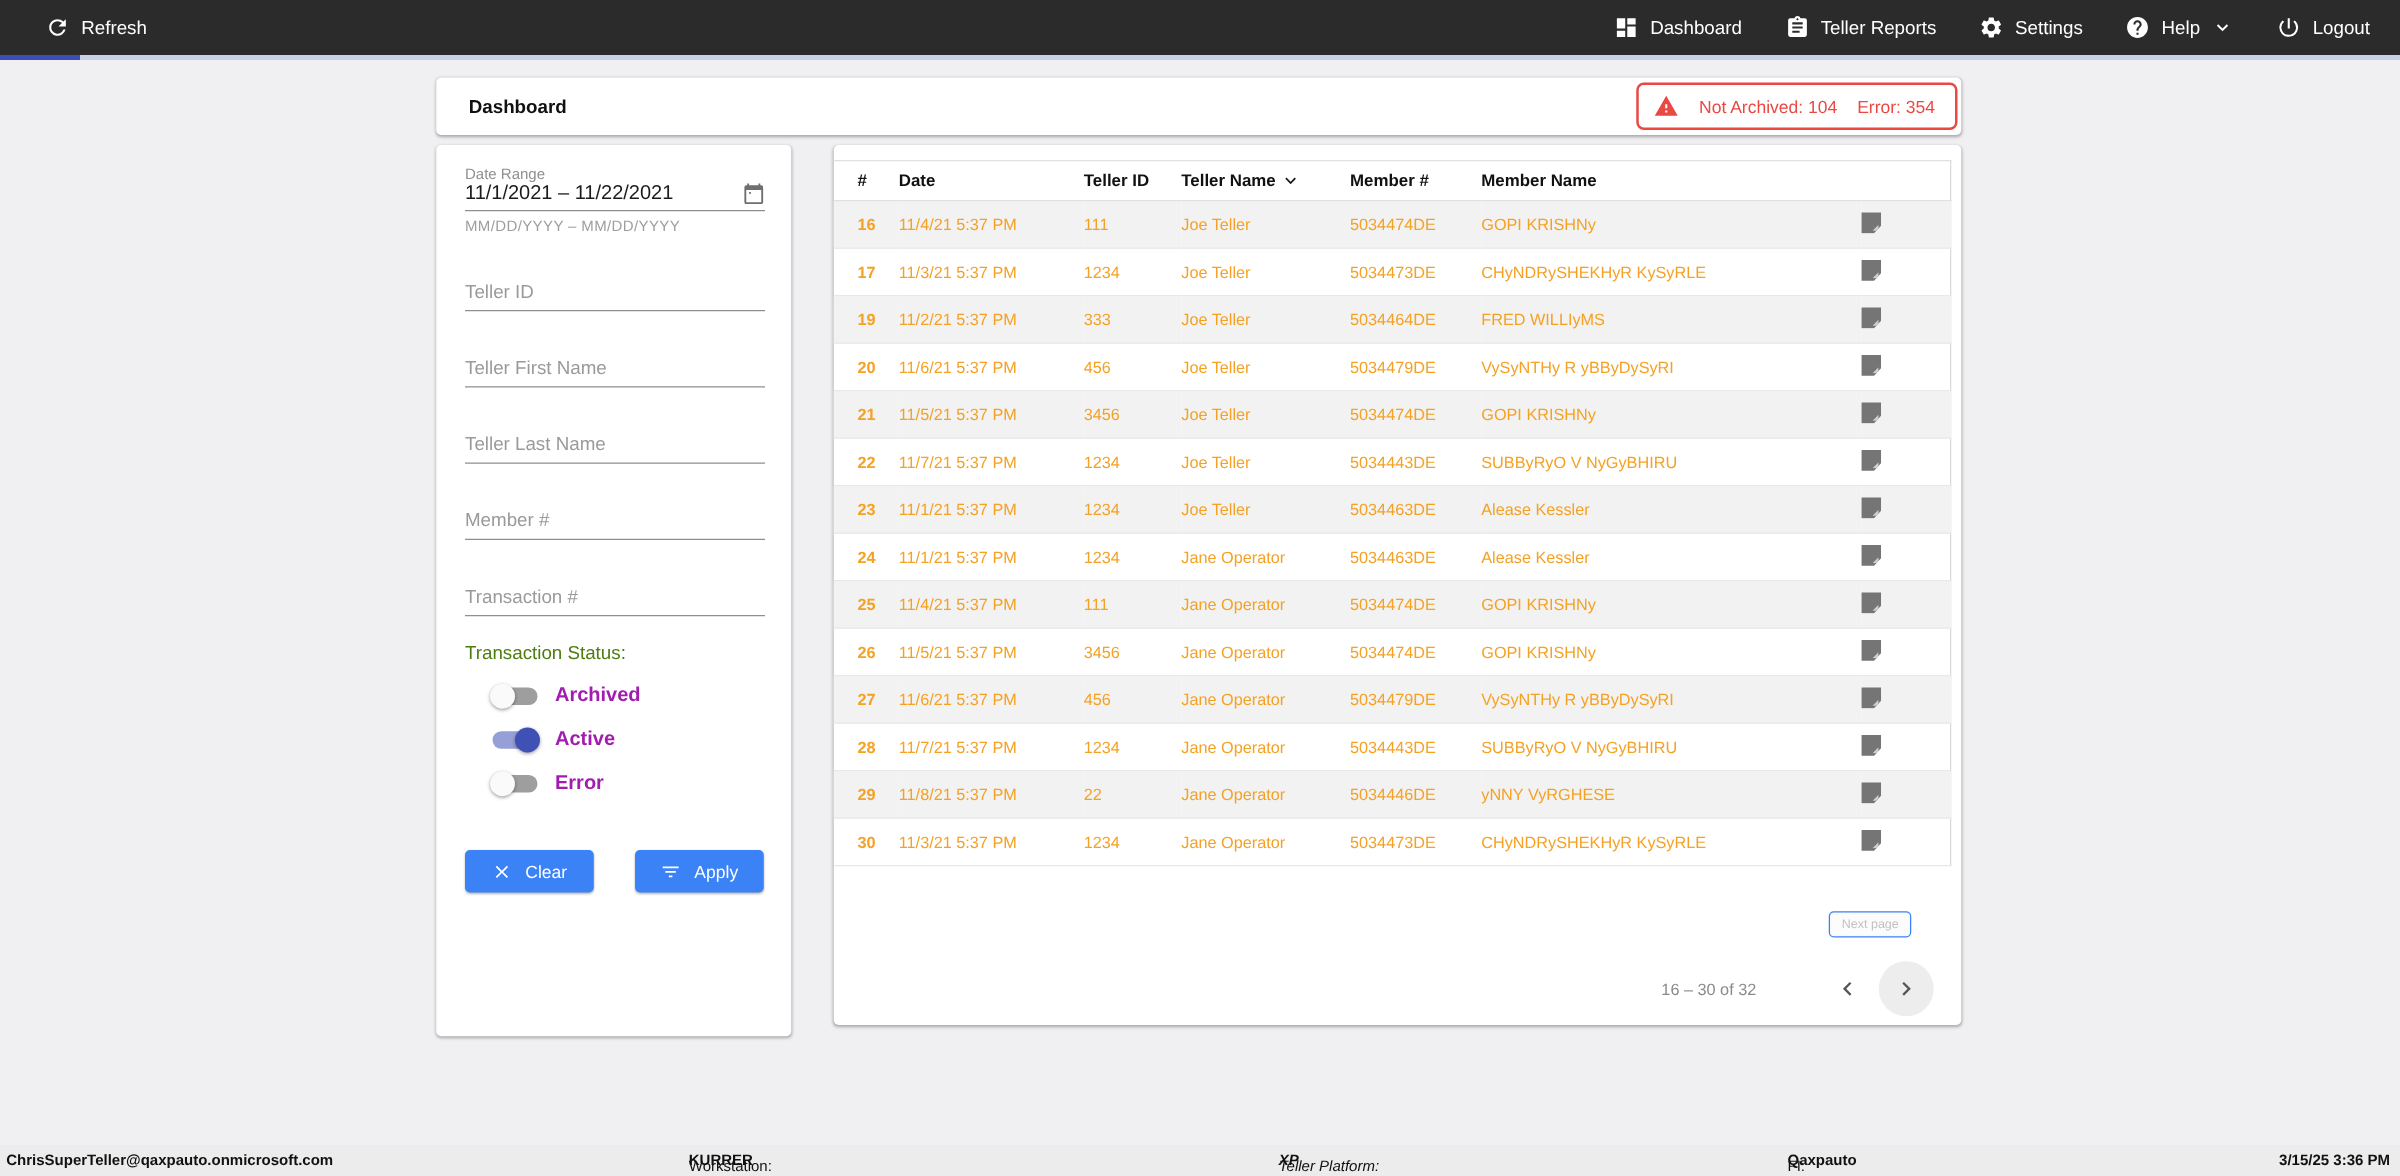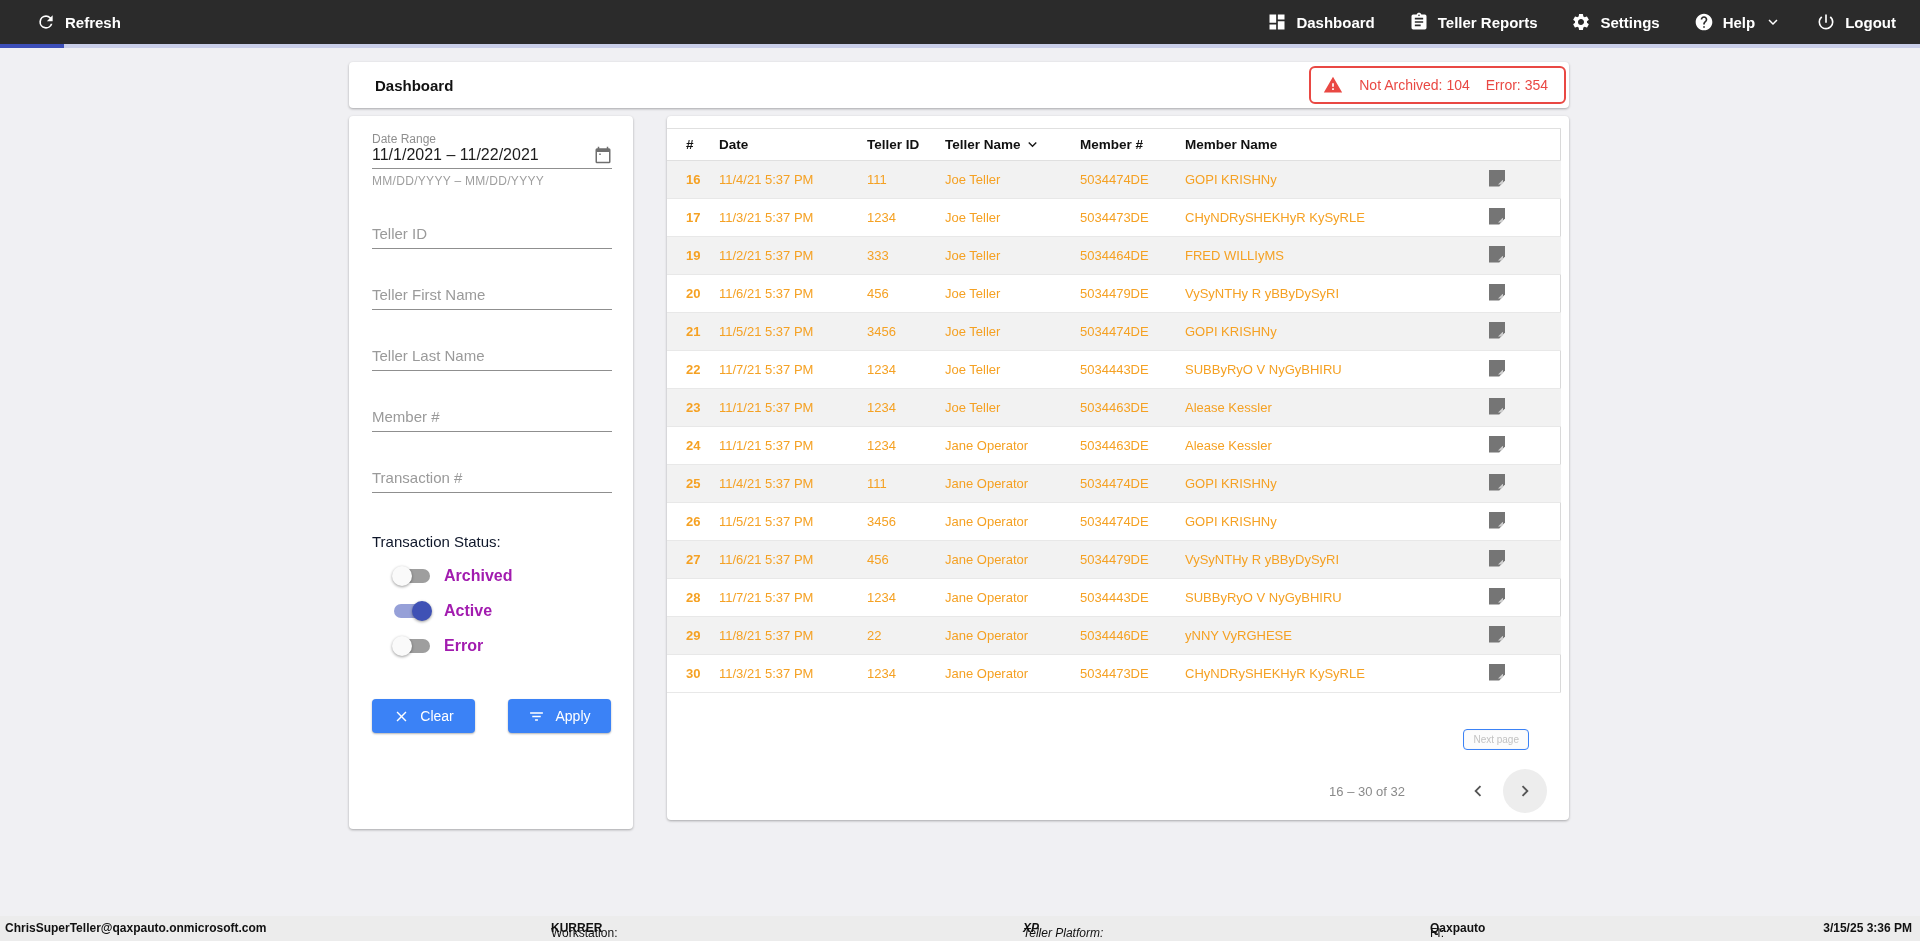--- a/index.html
+++ b/index.html
@@ -11,21 +11,21 @@
     overflow:hidden;
     color:#1a1a1a;
   }
   
   .topbar {
     position:absolute; top:0; left:0; width:1920px; height:44px;
     background:#2b2b2b; display:flex; align-items:center;
     justify-content:space-between; padding:0 24px 0 36px;
   }
   .topbar a { color:#fff; text-decoration:none; display:flex; align-items:center; gap:9px;
-    font-size:15px; cursor:pointer;font-weight:bold; }
+    font-size:15px; cursor:pointer; }
   .topbar .nav { display:flex; align-items:center; gap:34px; }
   .ticon { width:20px; height:20px; display:inline-block; }
   .ticon svg { width:20px; height:20px; fill:#fff; display:block; }
   .caret svg { width:18px; height:18px; fill:#fff; display:block; }
   
   .progress { position:absolute; top:44px; left:0; width:1920px; height:4px; background:#c9cee9; }
   .progress .value { position:absolute; left:0; top:0; height:4px; width:64px; background:#3c4eb8; }
   
   .card { background:#fff; border-radius:4px; box-shadow:0 1px 3px rgba(0,0,0,.2), 0 1px 2px rgba(0,0,0,.12); position:absolute; }
   .header-card { left:349px; top:62px; width:1220px; height:46px; display:flex; align-items:center; }
@@ -46,21 +46,21 @@
     font-family:"Liberation Sans", sans-serif; background:transparent; }
   .cal-icon svg { width:18px; height:18px; fill:#6f6f6f; display:block; cursor:pointer; }
   .field-hint { font-size:12px; color:#9e9e9e; margin-top:5px; letter-spacing:.3px; }
   .text-field { margin-top:33px; }
   .text-field input {
     width:100%; border:none; border-bottom:1px solid #8f8f8f; outline:none;
     font-size:15px; padding:4px 0 6px 0; background:transparent; color:#1c1c1c;
     font-family:"Liberation Sans", sans-serif;
   }
   .text-field input::placeholder { color:#9a9a9a; opacity:1; }
-  .status-title { margin-top:40px; font-size:15px; color:#0f172a; }
+  .status-title { margin-top:21px; font-size:15px; color:#4d7c0f; }
   .toggle-row { display:flex; align-items:center; gap:14px; margin-top:17px; margin-left:22px; }
   .switch { width:36px; height:14px; border-radius:8px; background:#9e9e9e; position:relative; cursor:pointer; flex:0 0 auto; }
   .switch .thumb {
     position:absolute; top:-3px; left:-2px; width:20px; height:20px; border-radius:50%;
     background:#fafafa; box-shadow:0 1px 3px rgba(0,0,0,.4);
   }
   .switch.on { background:#96a0d8; }
   .switch.on .thumb { left:18px; background:#3f51b5; }
   .toggle-label { font-size:16px; color:#a21caf;font-weight:bold; }
   .btn-row { display:flex; gap:33px; margin-top:44px; }

